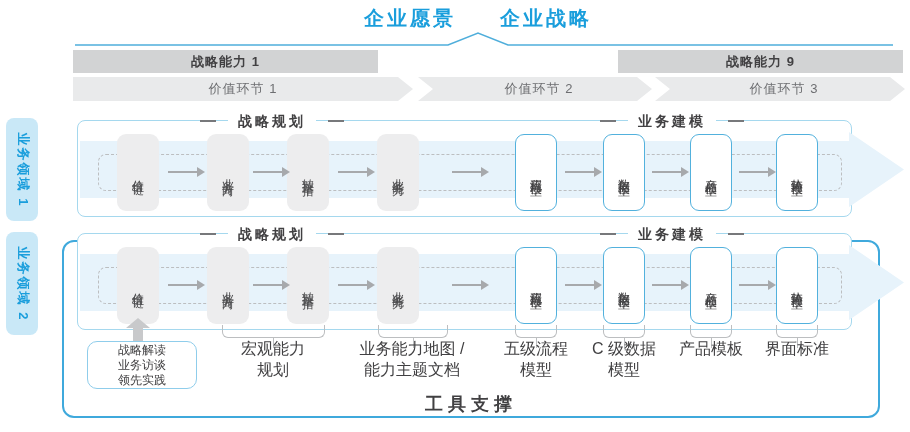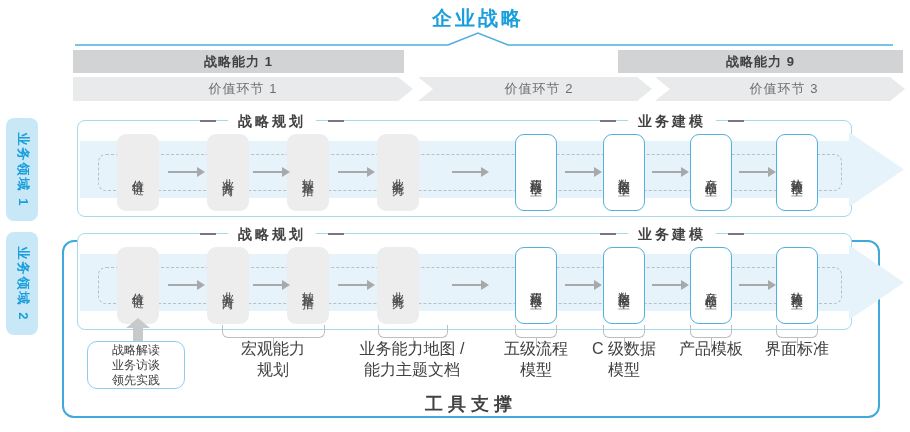--- a/index.html
+++ b/index.html
@@ -61,40 +61,41 @@
   .harrow::after { content:""; position:absolute; right:-7px; top:-4px;
     border-left:8px solid #A7A9AC; border-top:5px solid transparent; border-bottom:5px solid transparent; }
 
   
   .brace { position:absolute; top:325px; height:13px; border-left:1px solid #BCBEC0;
     border-right:1px solid #BCBEC0; border-bottom:1px solid #BCBEC0; border-radius:0 0 6px 6px; z-index:3; }
   .stem { position:absolute; top:338px; width:1px; height:10px; background:#BCBEC0; z-index:3; }
   .deliv { position:absolute; top:339px; transform:translateX(-50%); text-align:center;
     font-size:16px; line-height:1.3; color:#414042; white-space:pre-line; z-index:3; }
 
-  .inputs-box { position:absolute; left:87px; top:341px; width:98px; height:48px; background:#fff;
+  .inputs-box { position:absolute; left:87px; top:341px; width:110px; height:48px; background:#fff;
     border:1px solid #8FCDEB; border-radius:10px; display:flex; align-items:center; justify-content:center;
     text-align:center; font-size:12px; line-height:1.25; color:#414042; white-space:pre-line; z-index:3; }
   .up-arrow-head { position:absolute; left:126px; top:318px; width:0; height:0; z-index:3;
     border-left:12px solid transparent; border-right:12px solid transparent; border-bottom:10px solid #C8C9CB; }
   .up-arrow-shaft { position:absolute; left:133px; top:327px; width:10px; height:15px; background:#C8C9CB; z-index:3; }
 </style>
 </head>
 <body>
 
 <div id="stage">
 
   <div class="top-titles">
+    <span>企业愿景</span>
     <span>企业战略</span>
   </div>
   <svg id="roof" width="910" height="60">
     <polyline points="75,45 448,45 478,33 508,45 893,45" fill="none" stroke="#4FAEDB" stroke-width="1.5"></polyline>
   </svg>
 
-  <div class="cap-bar" style="left:73px; width:331px;">战略能力 1</div>
+  <div class="cap-bar" style="left:73px; width:305px;">战略能力 1</div>
   <div class="cap-bar" style="left:618px; width:285px;">战略能力 9</div>
 
   <div class="chev first" style="left:73px; width:340px;">价值环节 1</div>
   <div class="chev mid" style="left:418px; width:234px; padding-left:8px;">价值环节 2</div>
   <div class="chev mid" style="left:655px; width:250px; padding-left:8px;">价值环节 3</div>
 
   <div class="domain-tab" style="top:118px;">
     <div class="rot">业务领域 1</div>
   </div>
   <div class="domain-tab" style="top:232px;">

